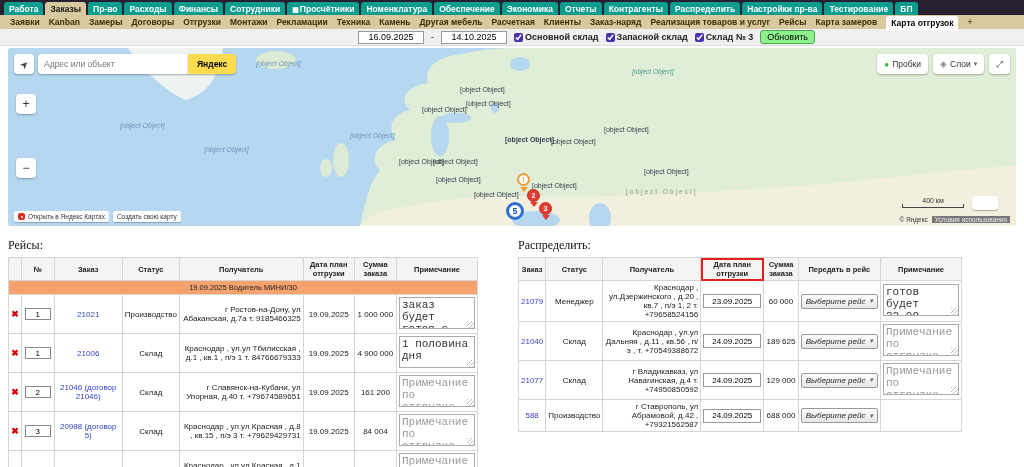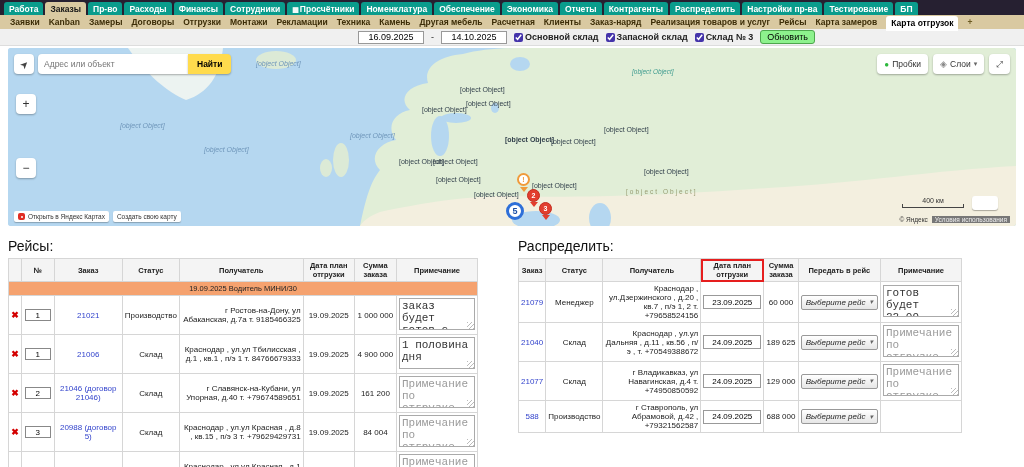--- a/index.html
+++ b/index.html
@@ -76,21 +76,21 @@
   .pin.orange { background:#fff; border:2px solid #f09b3c; color:#f09b3c; }
   .pin.orange::after { border-top:5px solid #f09b3c; }
   .pin.red { background:#e23d2e; color:#fff; border:1px solid #c22d20; }
   .pin.red::after { border-top:5px solid #e23d2e; }
   .cluster { position:absolute; width:18px; height:18px; border-radius:50%; background:#fff;
     border:3px solid #2e6fd8; color:#1b4fa7; font-size:9px; font-weight:bold; display:flex;
     align-items:center; justify-content:center; cursor:pointer; }
 
   
   .sec { display:flex; padding:0 8px; margin-top:12px; gap:40px; align-items:flex-start; }
-  .block-title { font-size:14px; color:#111; margin-bottom:4px; }
+  .block-title { font-size:12px; color:#111; margin-bottom:4px;font-family:Liberation Serif, serif; }
   table.tbl { border-collapse:collapse; table-layout:fixed; font-size:8px; color:#222; }
   .tbl th { background:#f4f4f4; border:1px solid #d6d6d6; font-size:7.5px; padding:2px 1px; font-weight:bold; }
   .tbl td { border:1px solid #d6d6d6; padding:2px; text-align:center; vertical-align:middle; background:#fff; }
   .tbl td.recip { text-align:right; }
   tr.grp-or td { background:#f5a26f; font-size:7.5px; padding:2px; }
   tr.grp-cy td { background:#82f3ef; font-size:7.5px; padding:2px; }
   .del { color:#d40000; font-weight:bold; font-size:9px; cursor:pointer; }
   .numin { width:26px; height:12px; border:1px solid #888; text-align:center; font-size:8px;
     font-family:"Liberation Sans",sans-serif; }
   .lnk { color:#3344cc; text-decoration:none; cursor:pointer; }
@@ -201,21 +201,21 @@
   <span class="mlabel" style="left:466px;top:143px">[object Object]</span>
   <span class="mlabel country" style="left:618px;top:140px">[object Object]</span>
   <span class="mlabel" style="left:636px;top:120px">[object Object]</span>
   <span class="mlabel region" style="left:624px;top:20px">[object Object]</span>
 
   <div class="msearch">
     <div class="geo-btn">
         <span>➤</span>
       </div>
     <input class="search-in" placeholder="Адрес или объект" style="">
-    <button class="find-btn">Найти</button>
+    <button class="find-btn">Яндекс</button>
   </div>
 
   <div class="zctl" style="top:46px">+</div>
   <div class="zctl" style="top:110px">−</div>
 
   <div class="mctl-right">
     <div class="mbtn">
         <span class="dot-traffic">●</span>
         <span>Пробки</span>
       </div>

